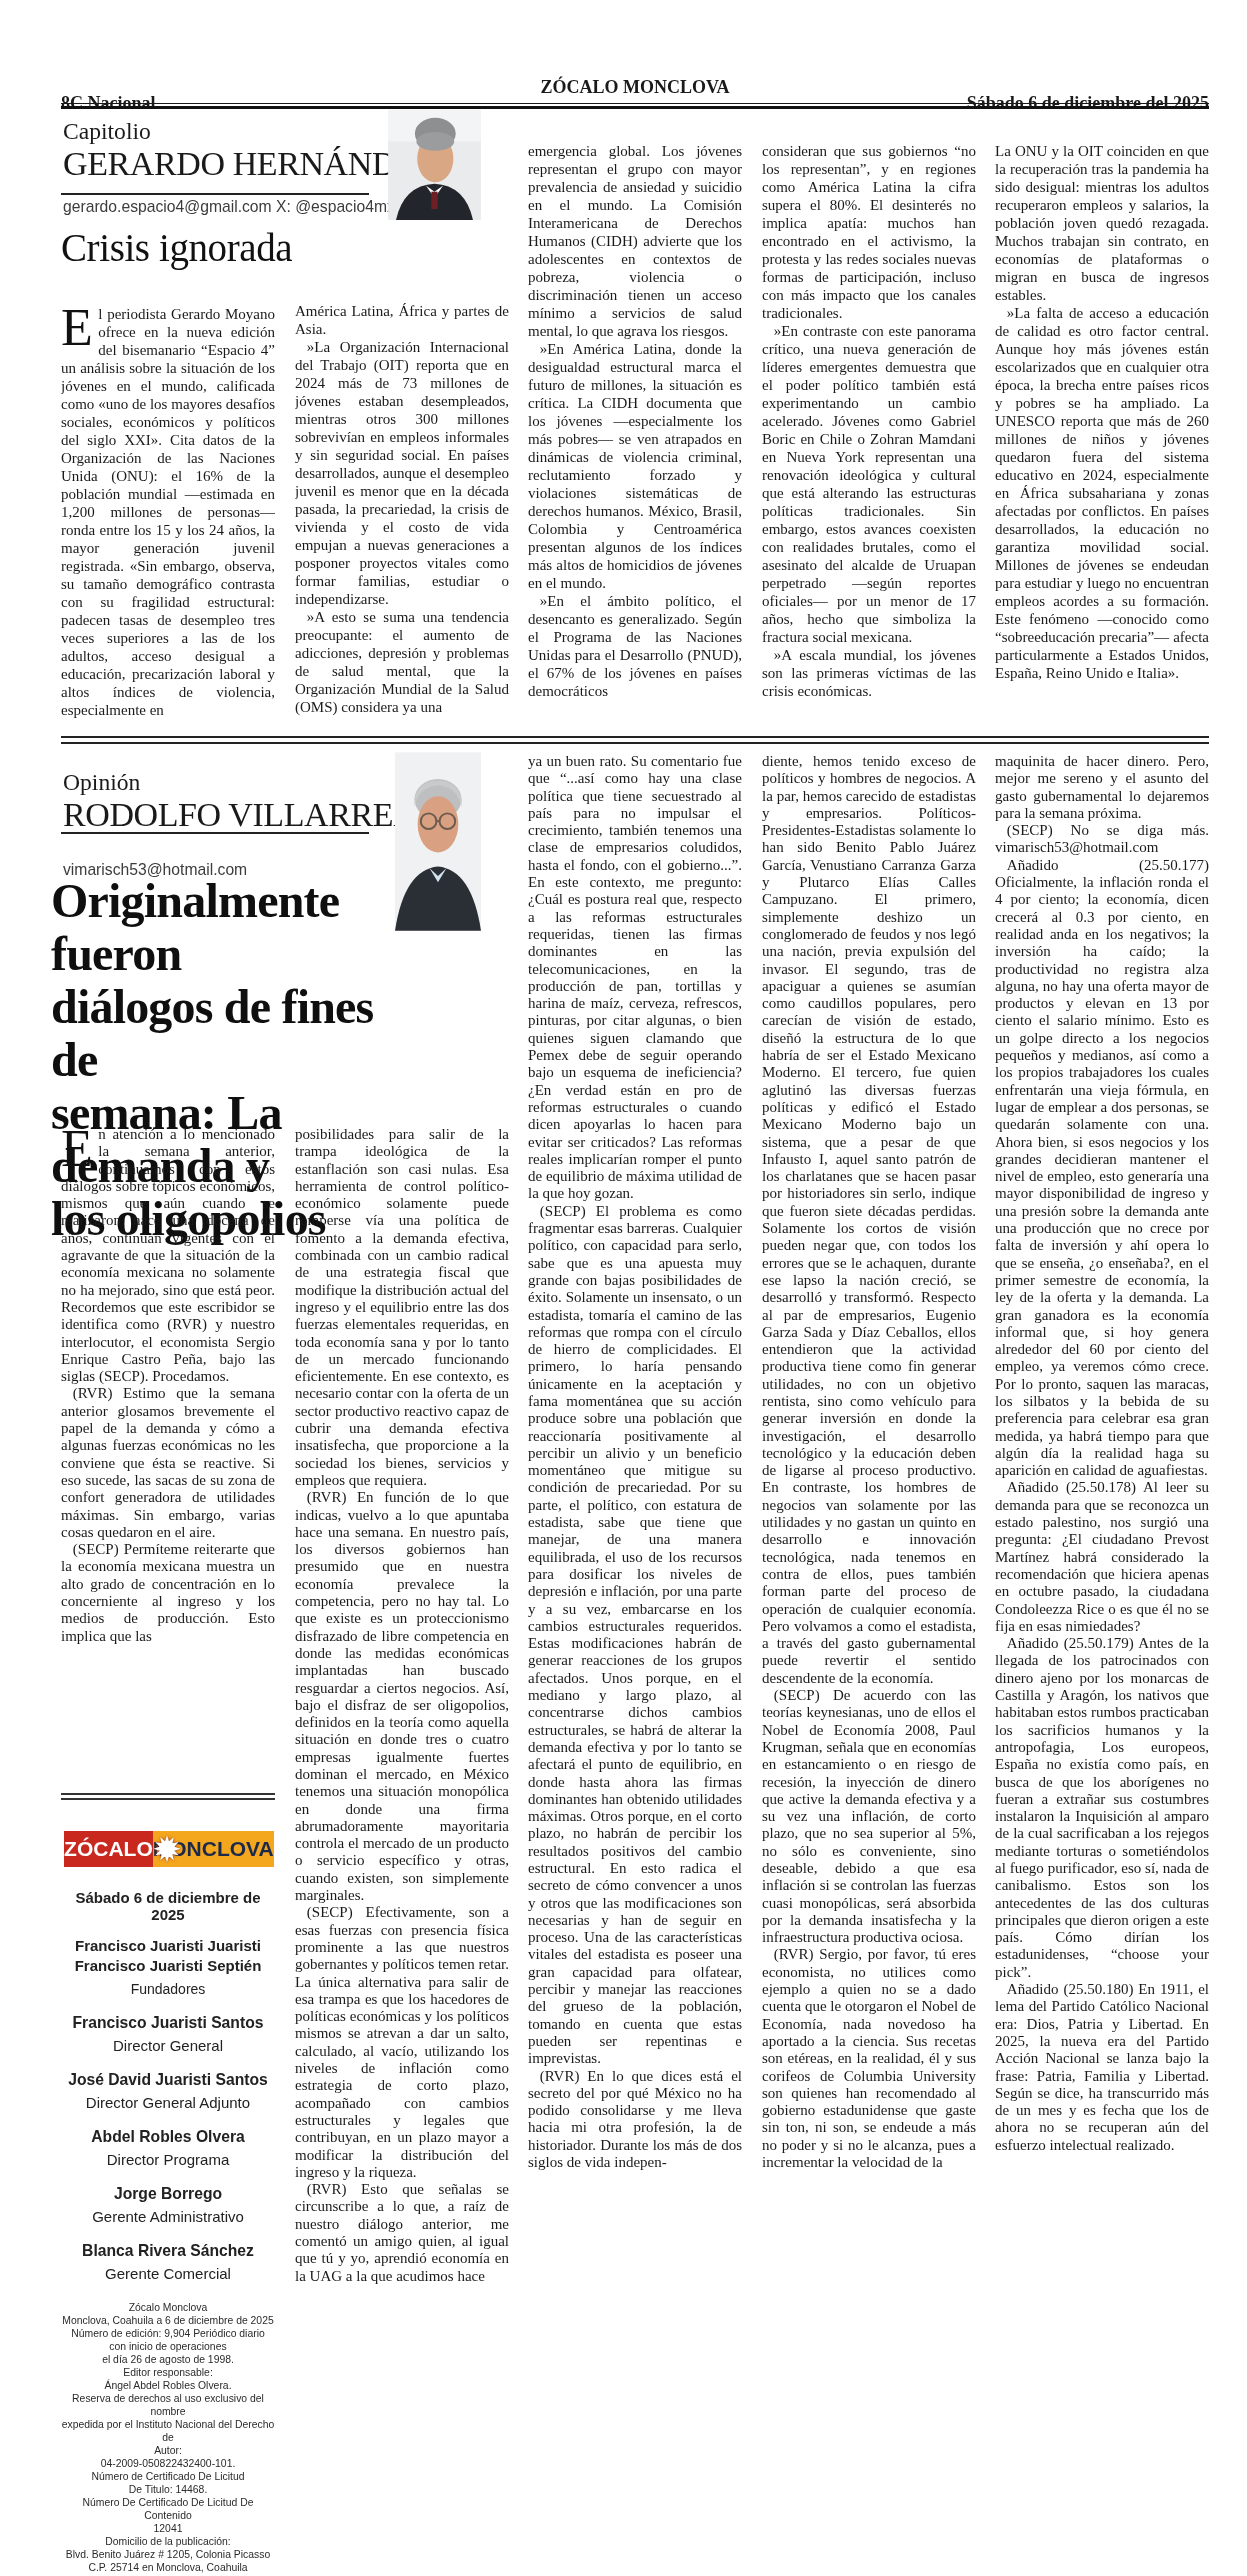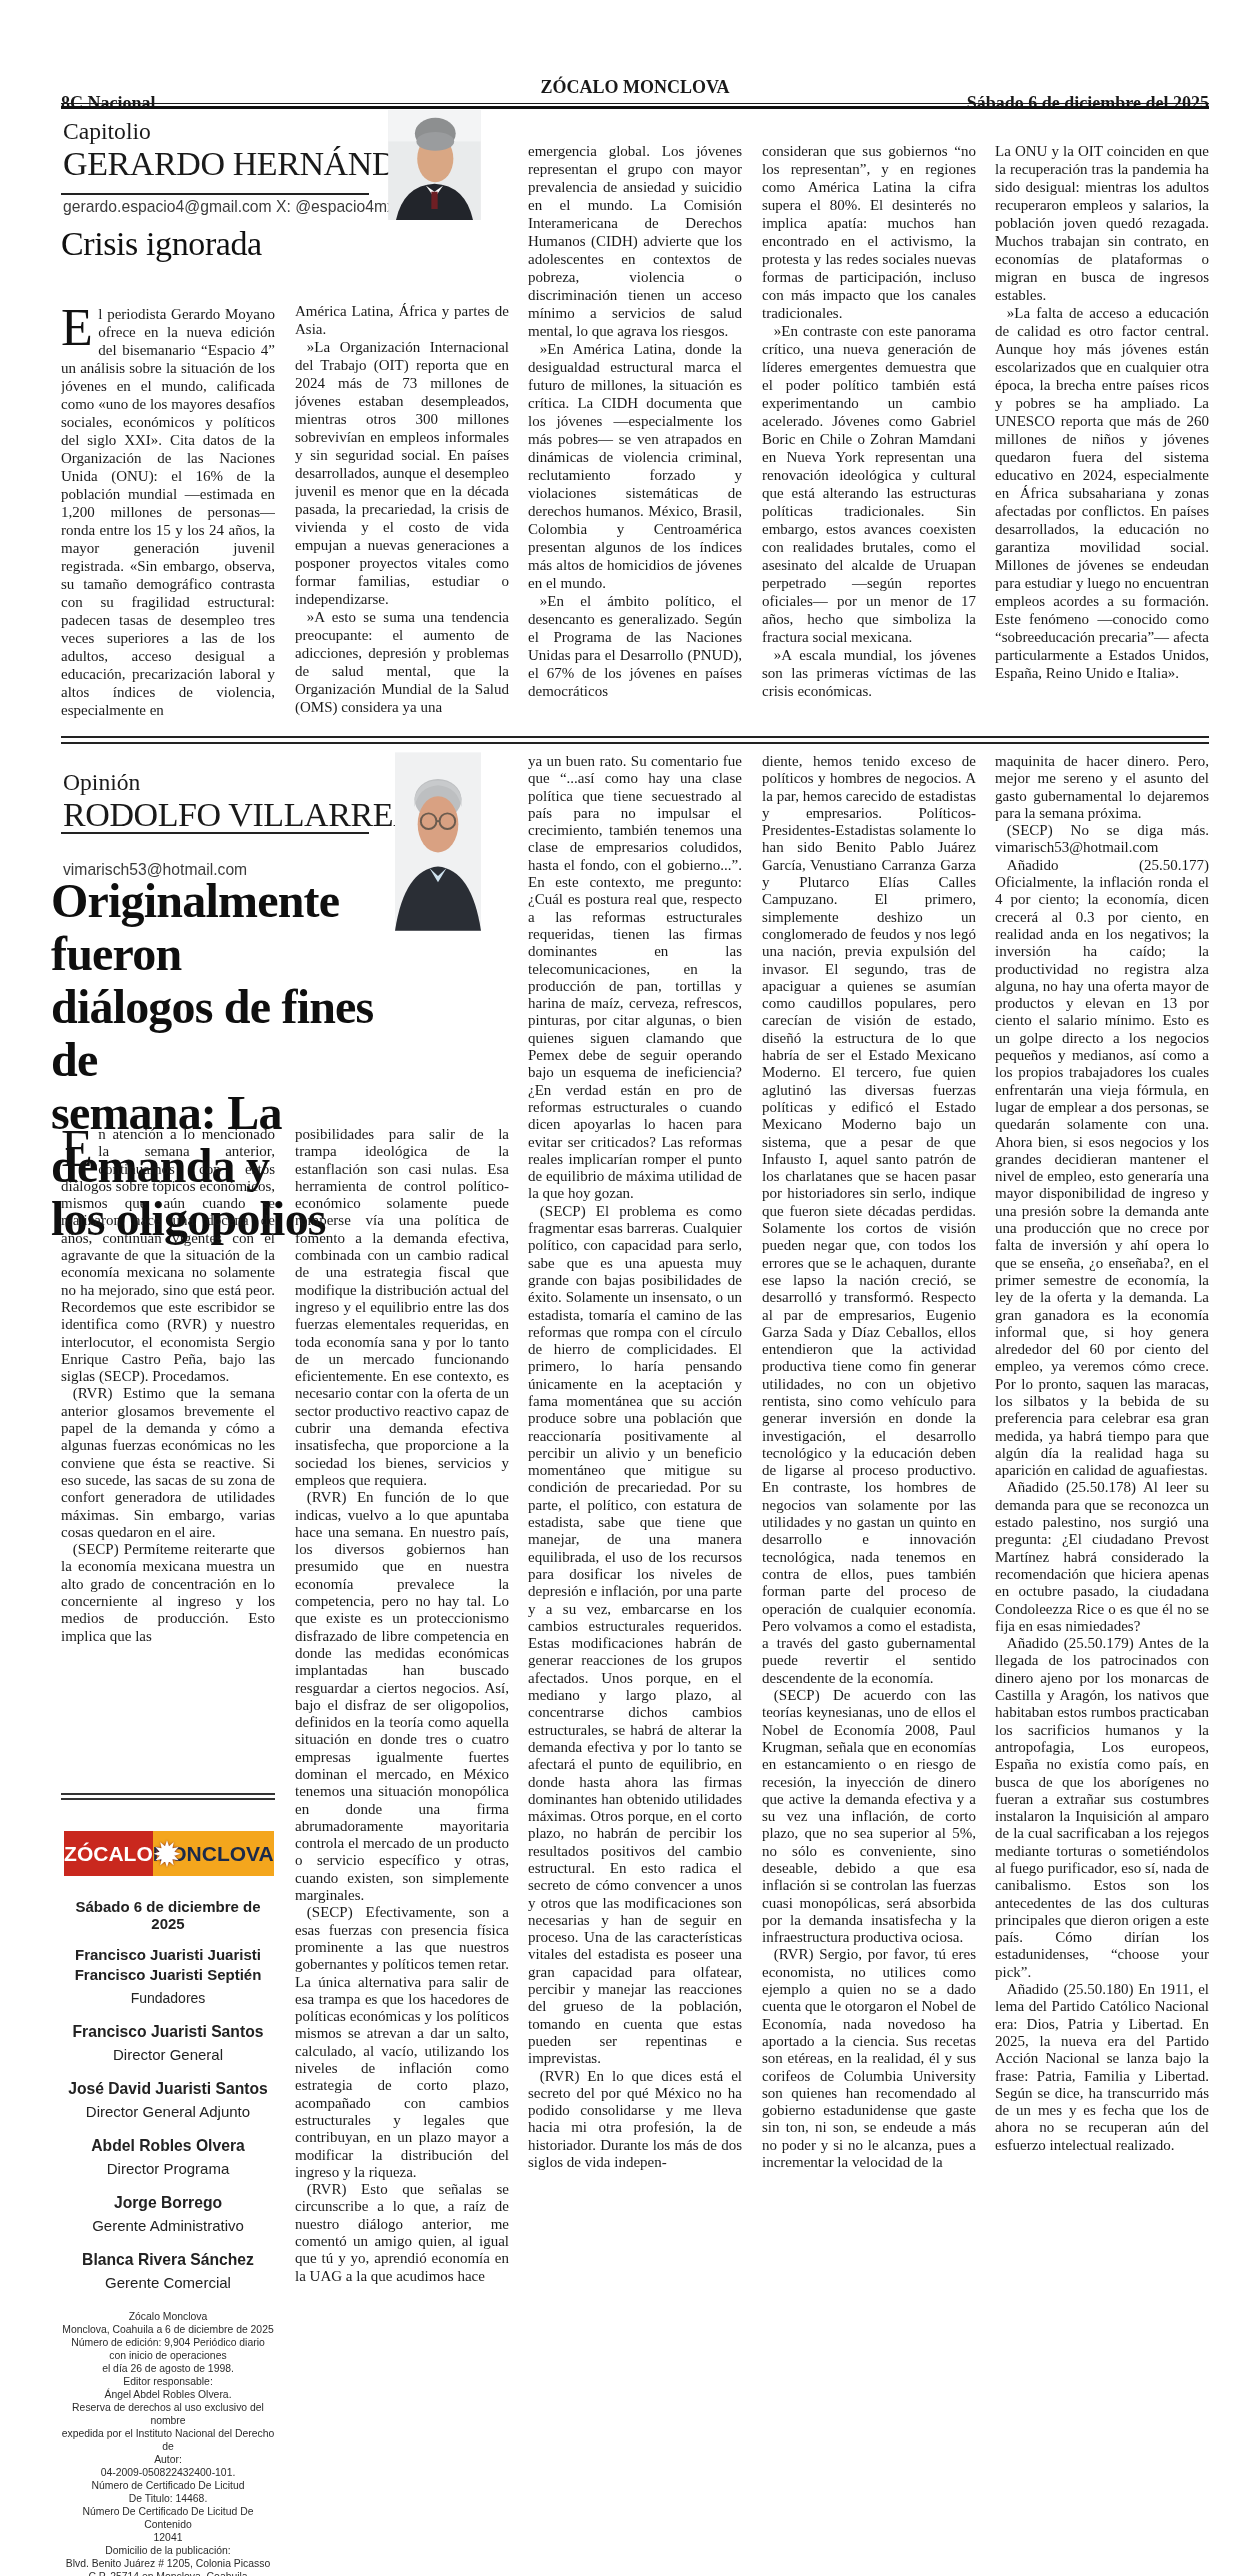--- a/index.html
+++ b/index.html
@@ -17,21 +17,21 @@
 
   
   .kicker{position:absolute;font-size:23.6px;letter-spacing:0;}
   .author{position:absolute;font-size:34px;letter-spacing:-0.4px;}
   .byline-rule{position:absolute;height:1.6px;background:#222;}
   .contact{position:absolute;font-family:"Liberation Sans",sans-serif;font-size:15.7px;color:#3c3c3c;}
   .photo{position:absolute;overflow:hidden;}
   .photo svg{display:block;}
 
   
-  .title-top{position:absolute;left:61px;top:225px;font-size:34px;letter-spacing:-0.4px;color:#111;}
+  .title-top{position:absolute;left:61px;top:225px;font-size:39px;letter-spacing:-0.4px;color:#111;}
   .headline{position:absolute;left:51px;top:874px;width:370px;font-size:48px;line-height:53px;
             font-weight:bold;letter-spacing:-0.8px;color:#0f0f0f;}
   .headline .hl-line{display:block;}
 
   
   .col{position:absolute;width:214px;overflow:hidden;text-align:justify;}
   .col-top{font-size:15px;line-height:18px;}
   .col-btm{font-size:15px;line-height:17.3px;}
   .col p{margin:0;text-indent:11.8px;hyphens:auto;}
   .col p:first-of-type{text-indent:0;}
@@ -49,21 +49,21 @@
   .b-col1{left:61px;top:1126px;height:643px;}
   .b-col2{left:295px;top:1126px;height:1433px;}
   .b-col3{left:528px;top:753px;height:1806px;}
   .b-col4{left:762px;top:753px;height:1806px;}
   .b-col5{left:995px;top:753px;height:1806px;}
 
   
   .masthead{position:absolute;left:61px;top:1793px;width:214px;text-align:center;
             font-family:"Liberation Sans",sans-serif;color:#222;}
   .m-rule{height:1.6px;background:#333;margin-bottom:3.9px;}
-  .logo{display:flex;height:45px;margin:31px 3.1px 0 3.1px;position:relative;
+  .logo{display:flex;height:36px;margin:31px 3.1px 0 3.1px;position:relative;
         font-weight:bold;font-stretch:condensed;}
   .logo .lg-left{flex:1.05;display:flex;align-items:center;justify-content:center;
         color:#fff;font-size:21px;letter-spacing:0;}
   .logo .lg-right{flex:1.25;display:flex;align-items:center;justify-content:center;
         font-size:21px;letter-spacing:0;text-align:center;}
   .logo .lg-star{position:absolute;left:50%;top:50%;transform:translate(-54%,-50%);
         font-size:31px;color:#fff;text-shadow:0 0 2.4px #7a1510;line-height:1;}
   .m-date{margin-top:22px;font-weight:bold;font-size:15px;}
   .m-founder{font-weight:bold;font-size:15px;line-height:20.4px;}
   .m-founders{margin-top:12.6px;}

